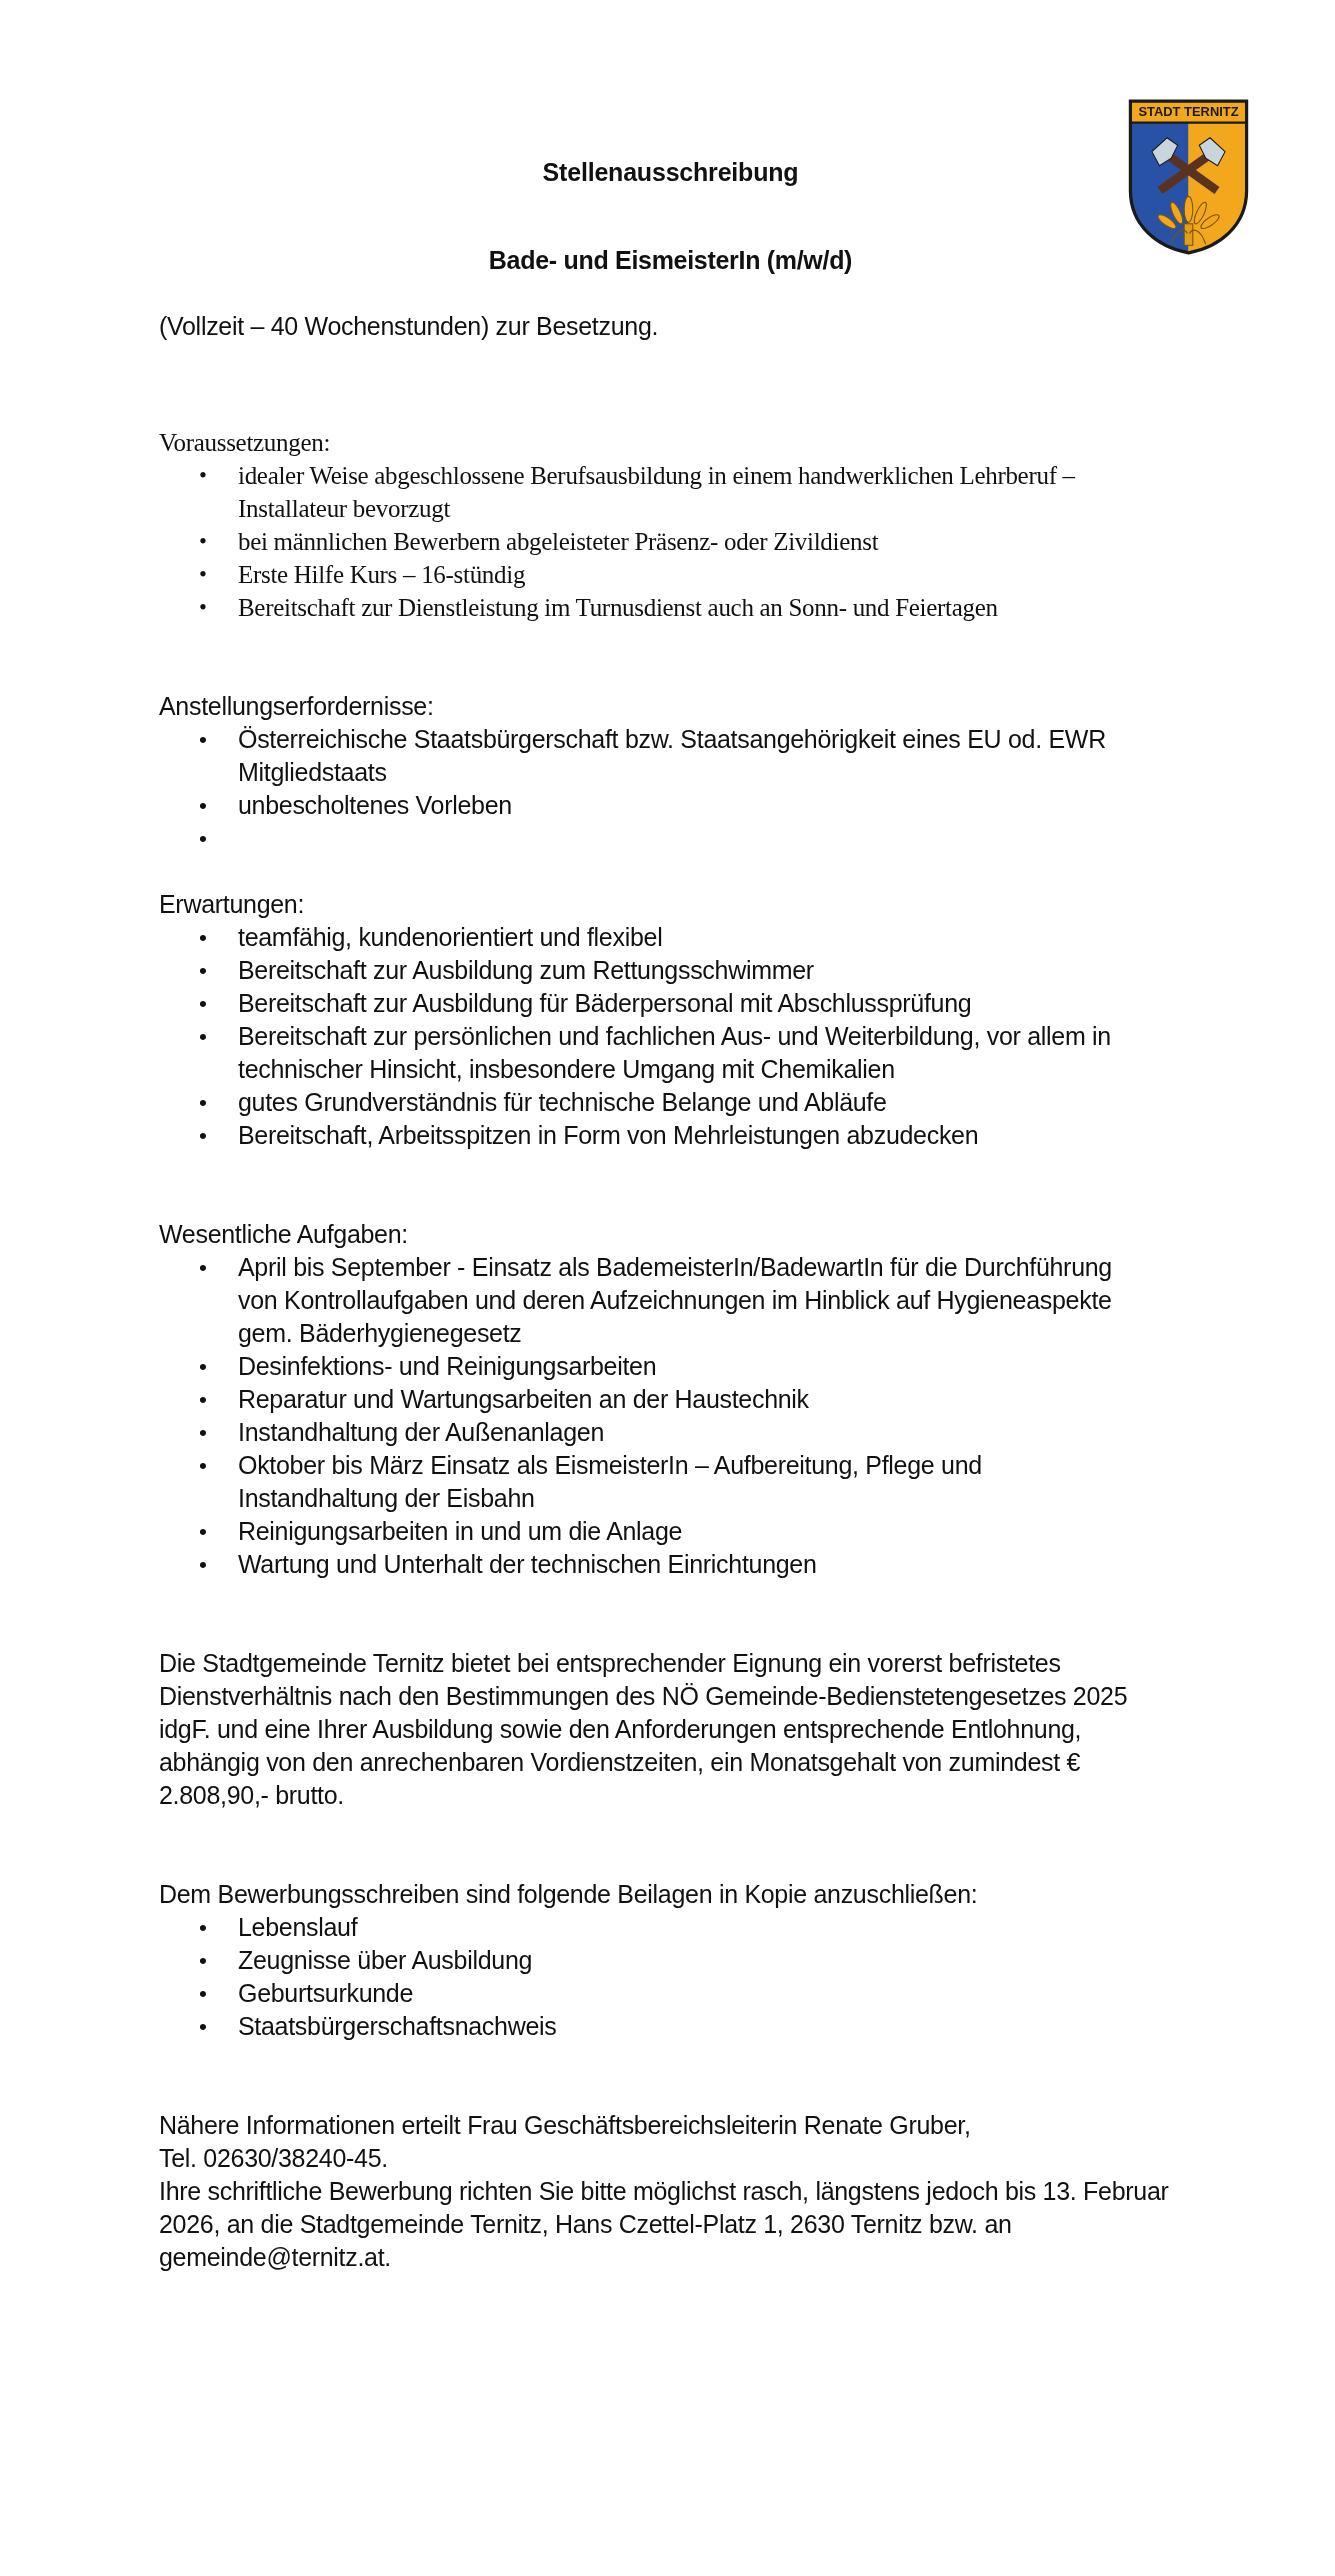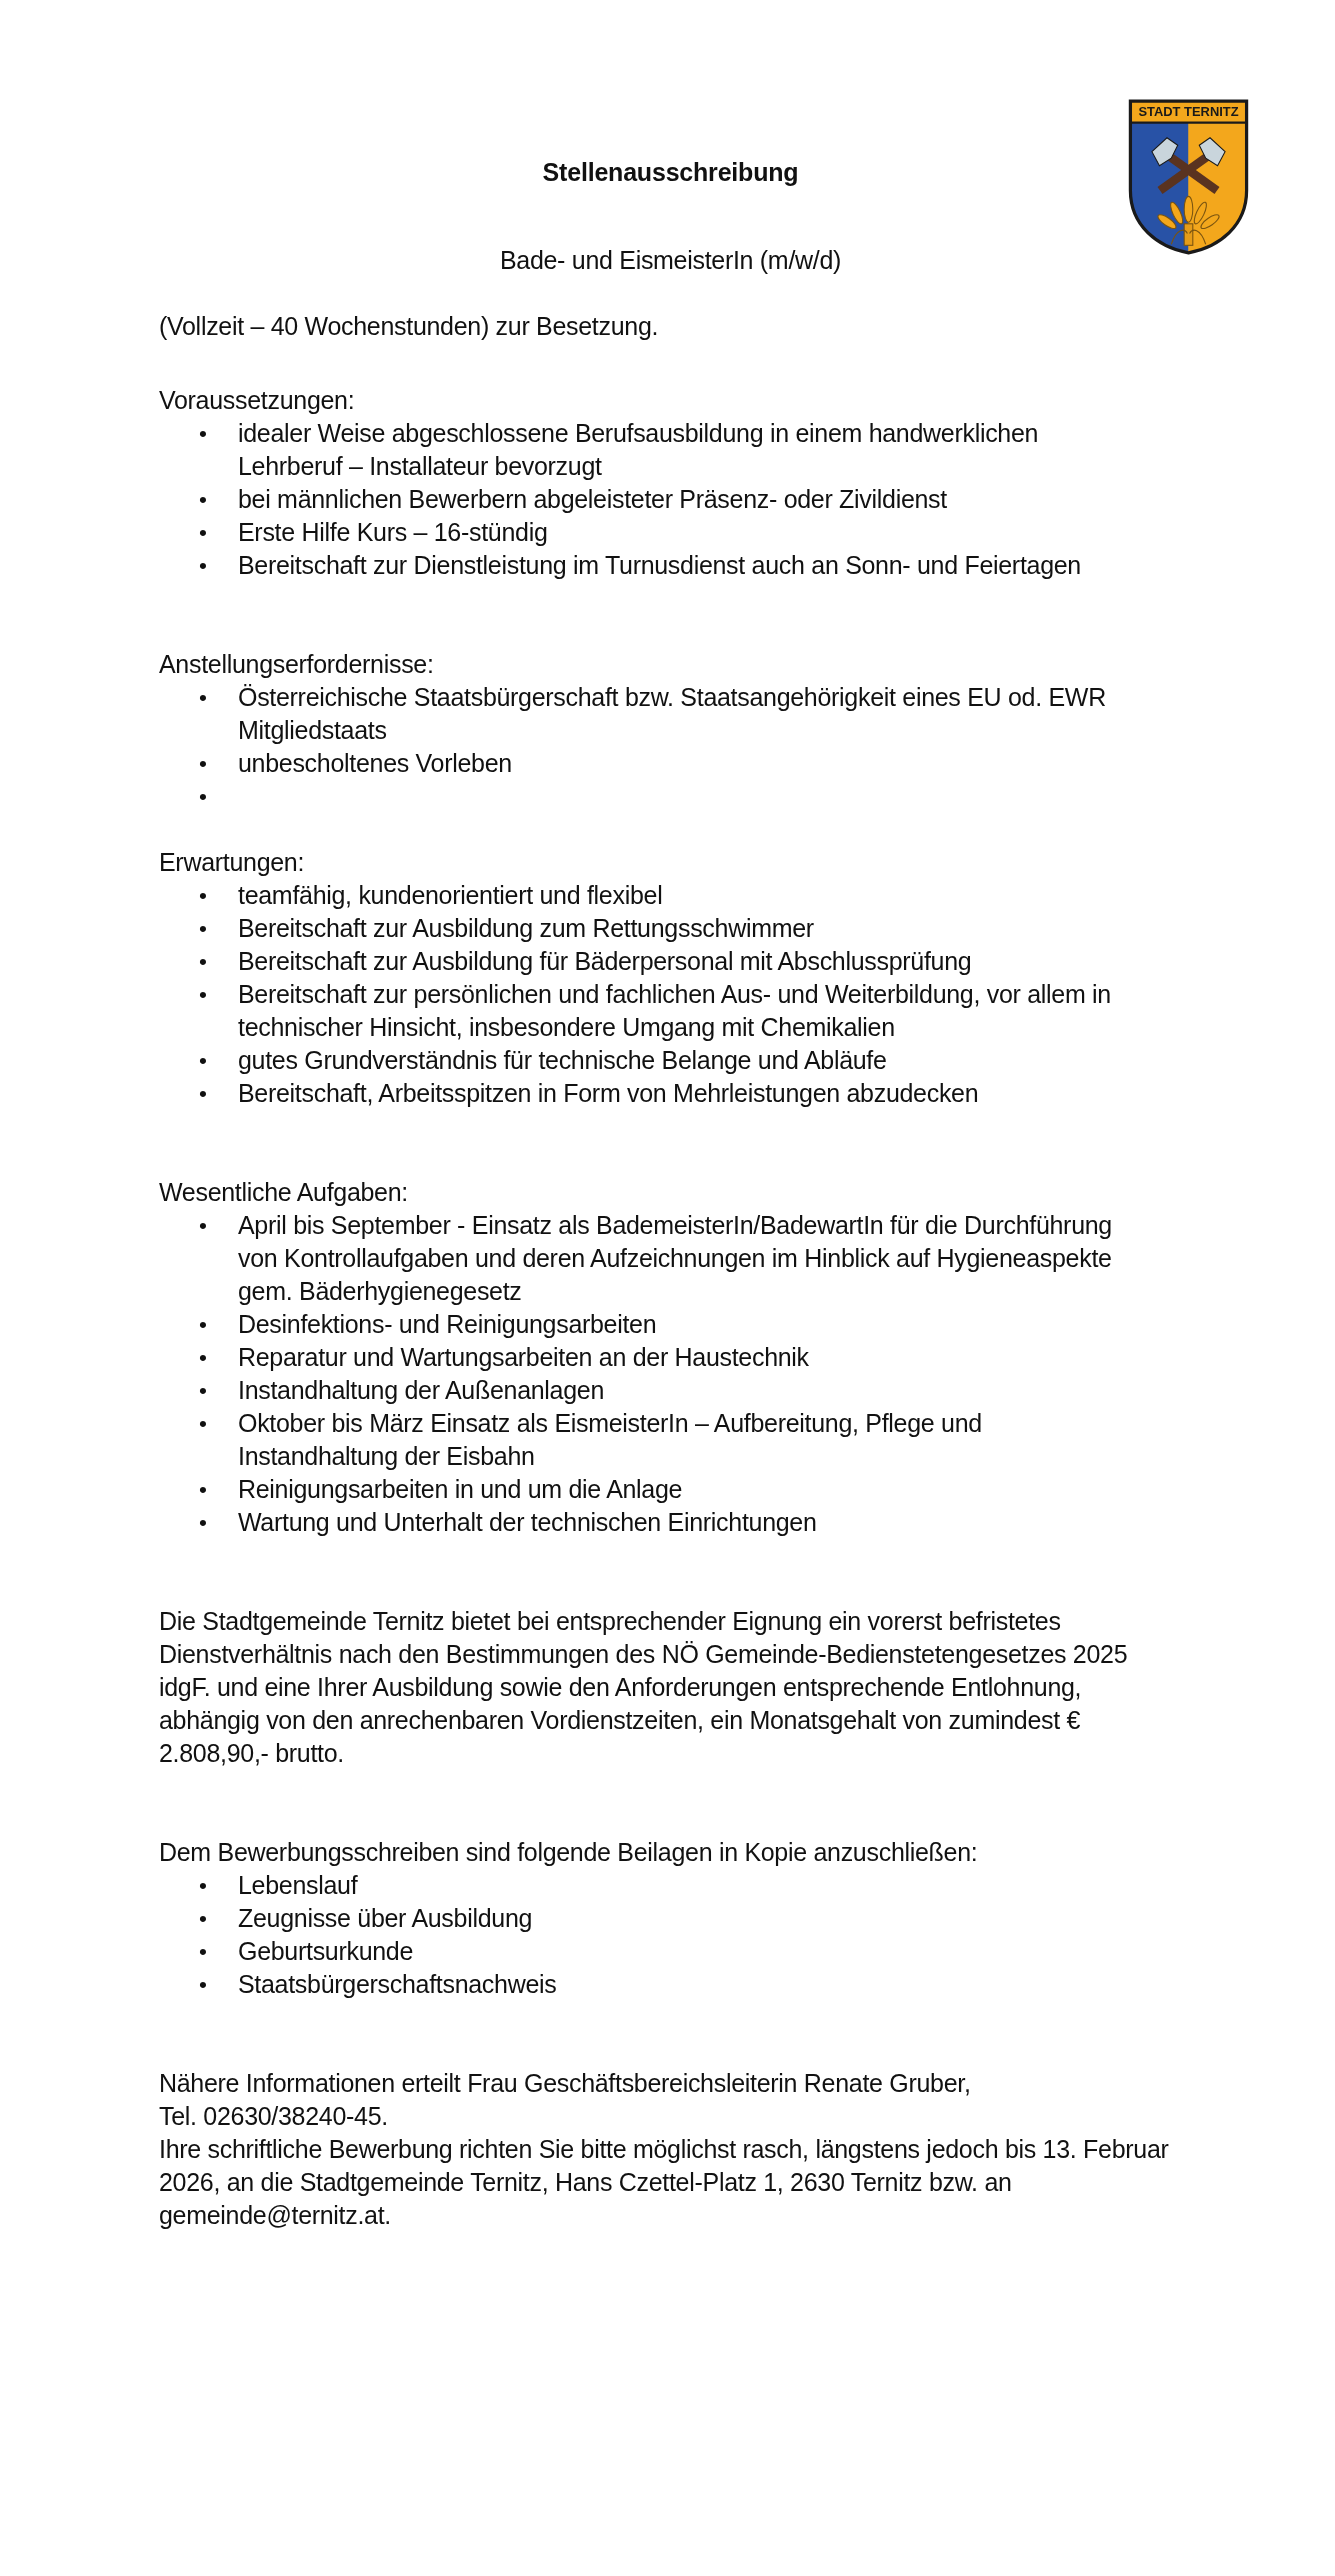--- a/index.html
+++ b/index.html
@@ -27,27 +27,27 @@
     font-weight: bold;
     text-align: center;
     width: 1023px;
     margin: 0 0 55px 0;
     font-size: 25px;
     letter-spacing: -0.2px;
   }
   p { margin: 0; }
   .intro { margin-bottom: 32px; }
   .position {
-    font-weight: normal;
+    font-weight: bold;
     text-align: center;
     width: 1023px;
     margin-bottom: 33px;
   }
   .section { margin-top: 66px; }
-  .section.first { margin-top: 41px; }
+  .section.first { margin-top: 83px; font-family: Liberation Serif, serif; }
   .section-heading { margin: 0; }
   ul.bullets {
     list-style: none;
     margin: 0;
     padding: 0 0 0 79px;
   }
   ul.bullets li {
     position: relative;
     width: 894px;
   }

